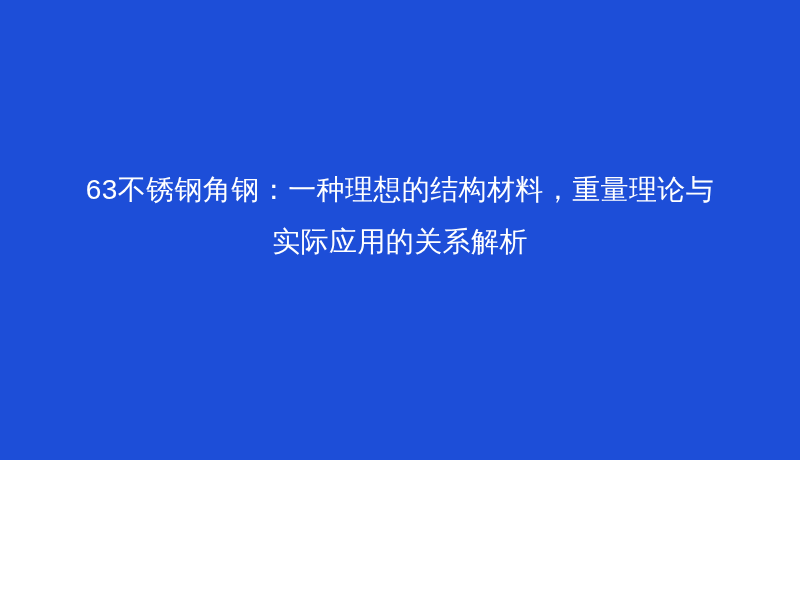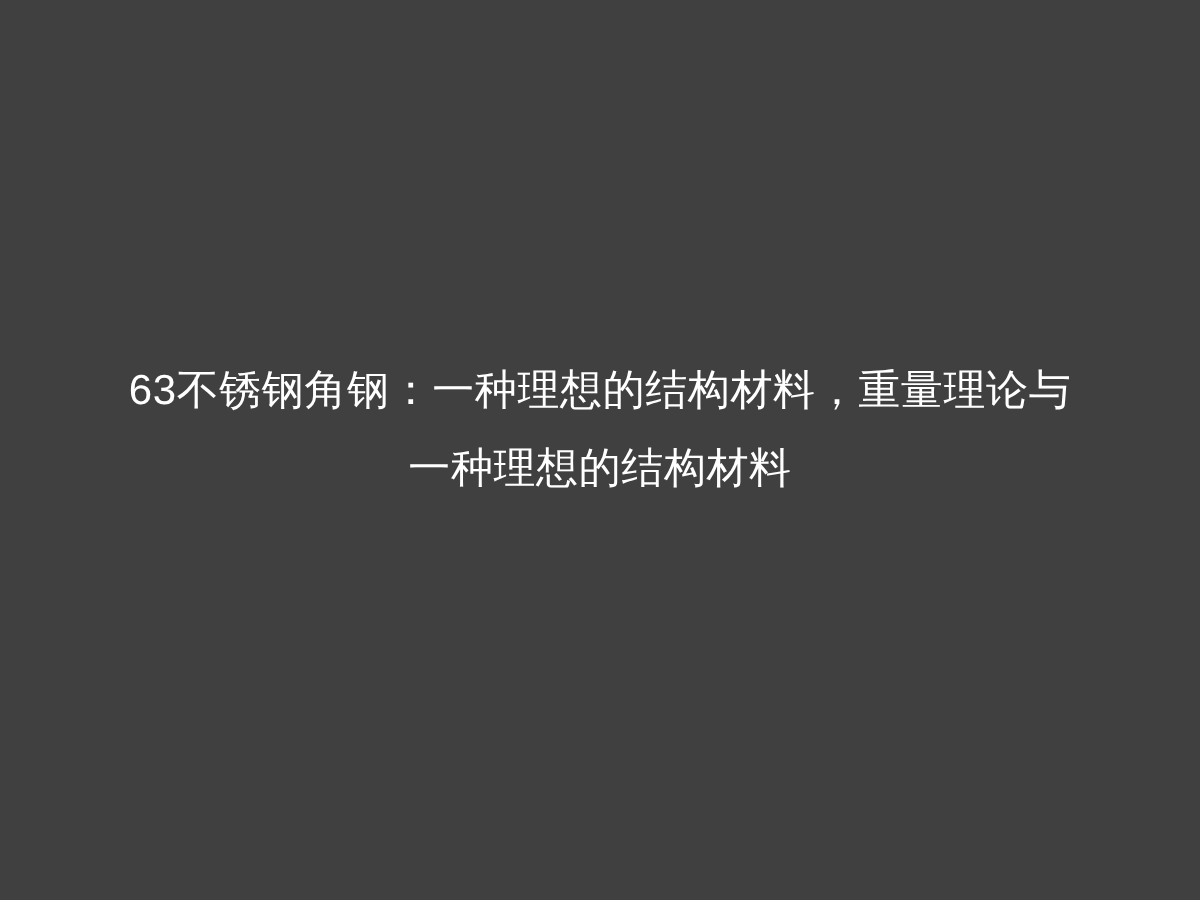--- a/index.html
+++ b/index.html
@@ -8,22 +8,22 @@
   }
   body {
     width: 800px;
     height: 600px;
     overflow: hidden;
     font-family: "Liberation Sans", "DejaVu Sans", sans-serif;
   }
   .slide-canvas {
     position: relative;
     width: 800px;
-    height: 600px;
-    background: #404040;
+    height: 460px;
+    background: #1d4ed8;
     display: flex;
     align-items: center;
     justify-content: center;
     box-sizing: border-box;
   }
   .title-block {
     width: 700px;
     text-align: center;
     position: relative;
     top: -14px;
@@ -37,15 +37,15 @@
     font-weight: 400;
     white-space: nowrap;
   }
 </style>
 </head>
 <body>
 
 <div class="slide-canvas">
   <div class="title-block">
     <span class="title-line">63不锈钢角钢：一种理想的结构材料，重量理论与</span>
-    <span class="title-line">一种理想的结构材料</span>
+    <span class="title-line">实际应用的关系解析</span>
   </div>
 </div>
 
 </body></html>

